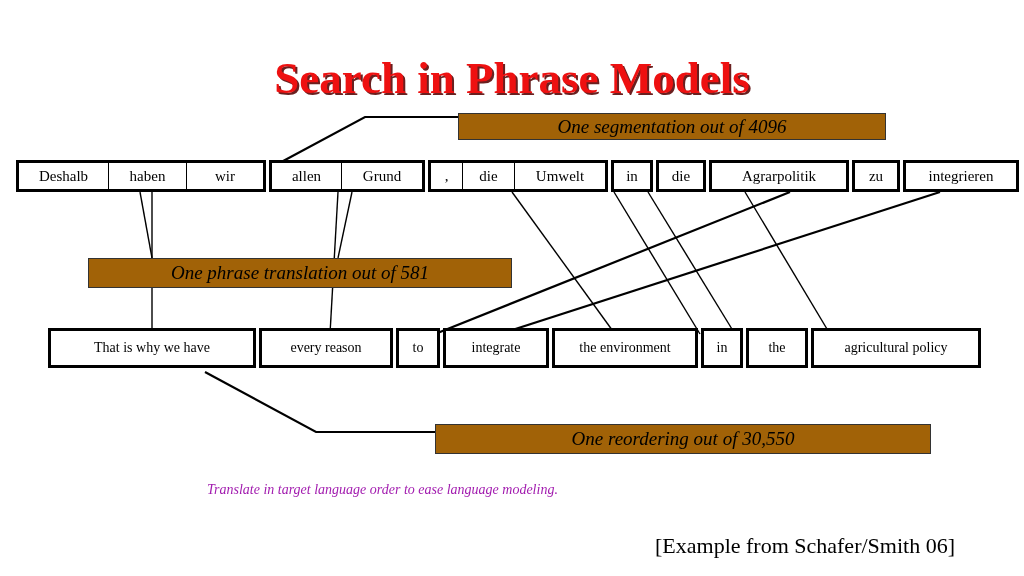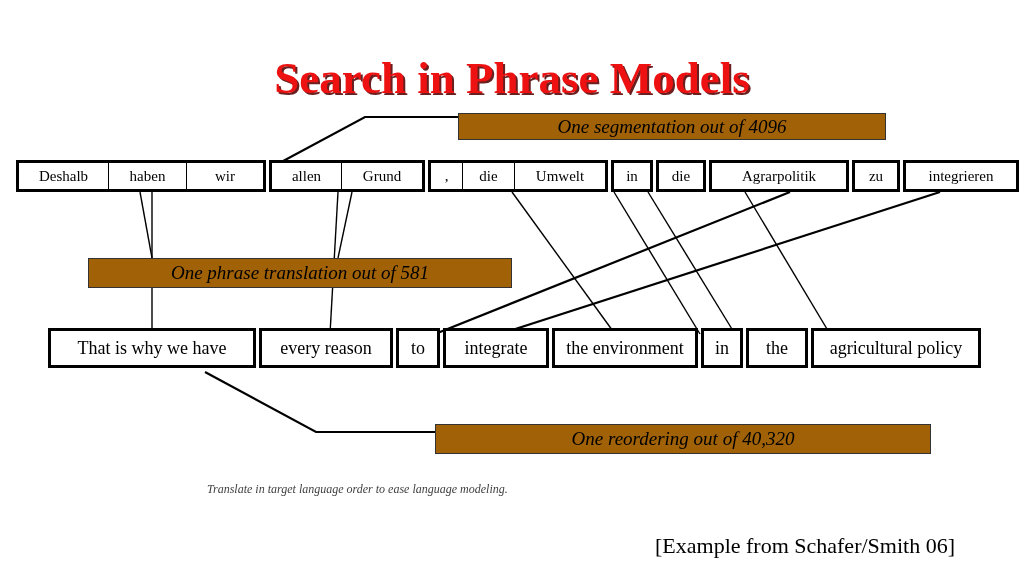--- a/index.html
+++ b/index.html
@@ -35,25 +35,25 @@
   }
   .phrase:last-child{margin-right:0;}
   .tok{
     display:flex;align-items:center;justify-content:center;
     box-sizing:border-box;white-space:nowrap;color:#000;
     border-right:1px solid #000;
   }
   .tok:last-child{border-right:none;}
 
   .srcrow .tok{font-size:15px;height:26px;}
-  .tgtrow .tok{font-size:18px;height:34px;}
+  .tgtrow .tok{font-size:14px;height:34px;}
 
   
   .caption{
-    position:absolute;font-style:italic;font-size:12px;color:#404040;white-space:nowrap;
+    position:absolute;font-style:italic;font-size:14px;color:#a21caf;white-space:nowrap;
   }
   .cite{
     position:absolute;font-size:22px;color:#000;white-space:nowrap;
   }
 
   svg.lines{position:absolute;left:0;top:0;width:1024px;height:576px;pointer-events:none;}
 </style>
 </head>
 <body>
 
@@ -138,19 +138,19 @@
       <div class="tok" style="width:36px;">in</div>
     </div>
     <div class="phrase">
       <div class="tok" style="width:56px;">the</div>
     </div>
     <div class="phrase">
       <div class="tok" style="width:164px;">agricultural policy</div>
     </div>
   </div>
 
-  <div class="callout" style="left:435px;top:424px;width:496px;height:30px;">One reordering out of 40,320</div>
+  <div class="callout" style="left:435px;top:424px;width:496px;height:30px;">One reordering out of 30,550</div>
 
   <div class="caption" style="left:207px;top:482px;">Translate in target language order to ease language modeling.</div>
 
   <div class="cite" style="left:655px;top:533px;">[Example from Schafer/Smith 06]</div>
 
 </div>
 
 </body></html>

